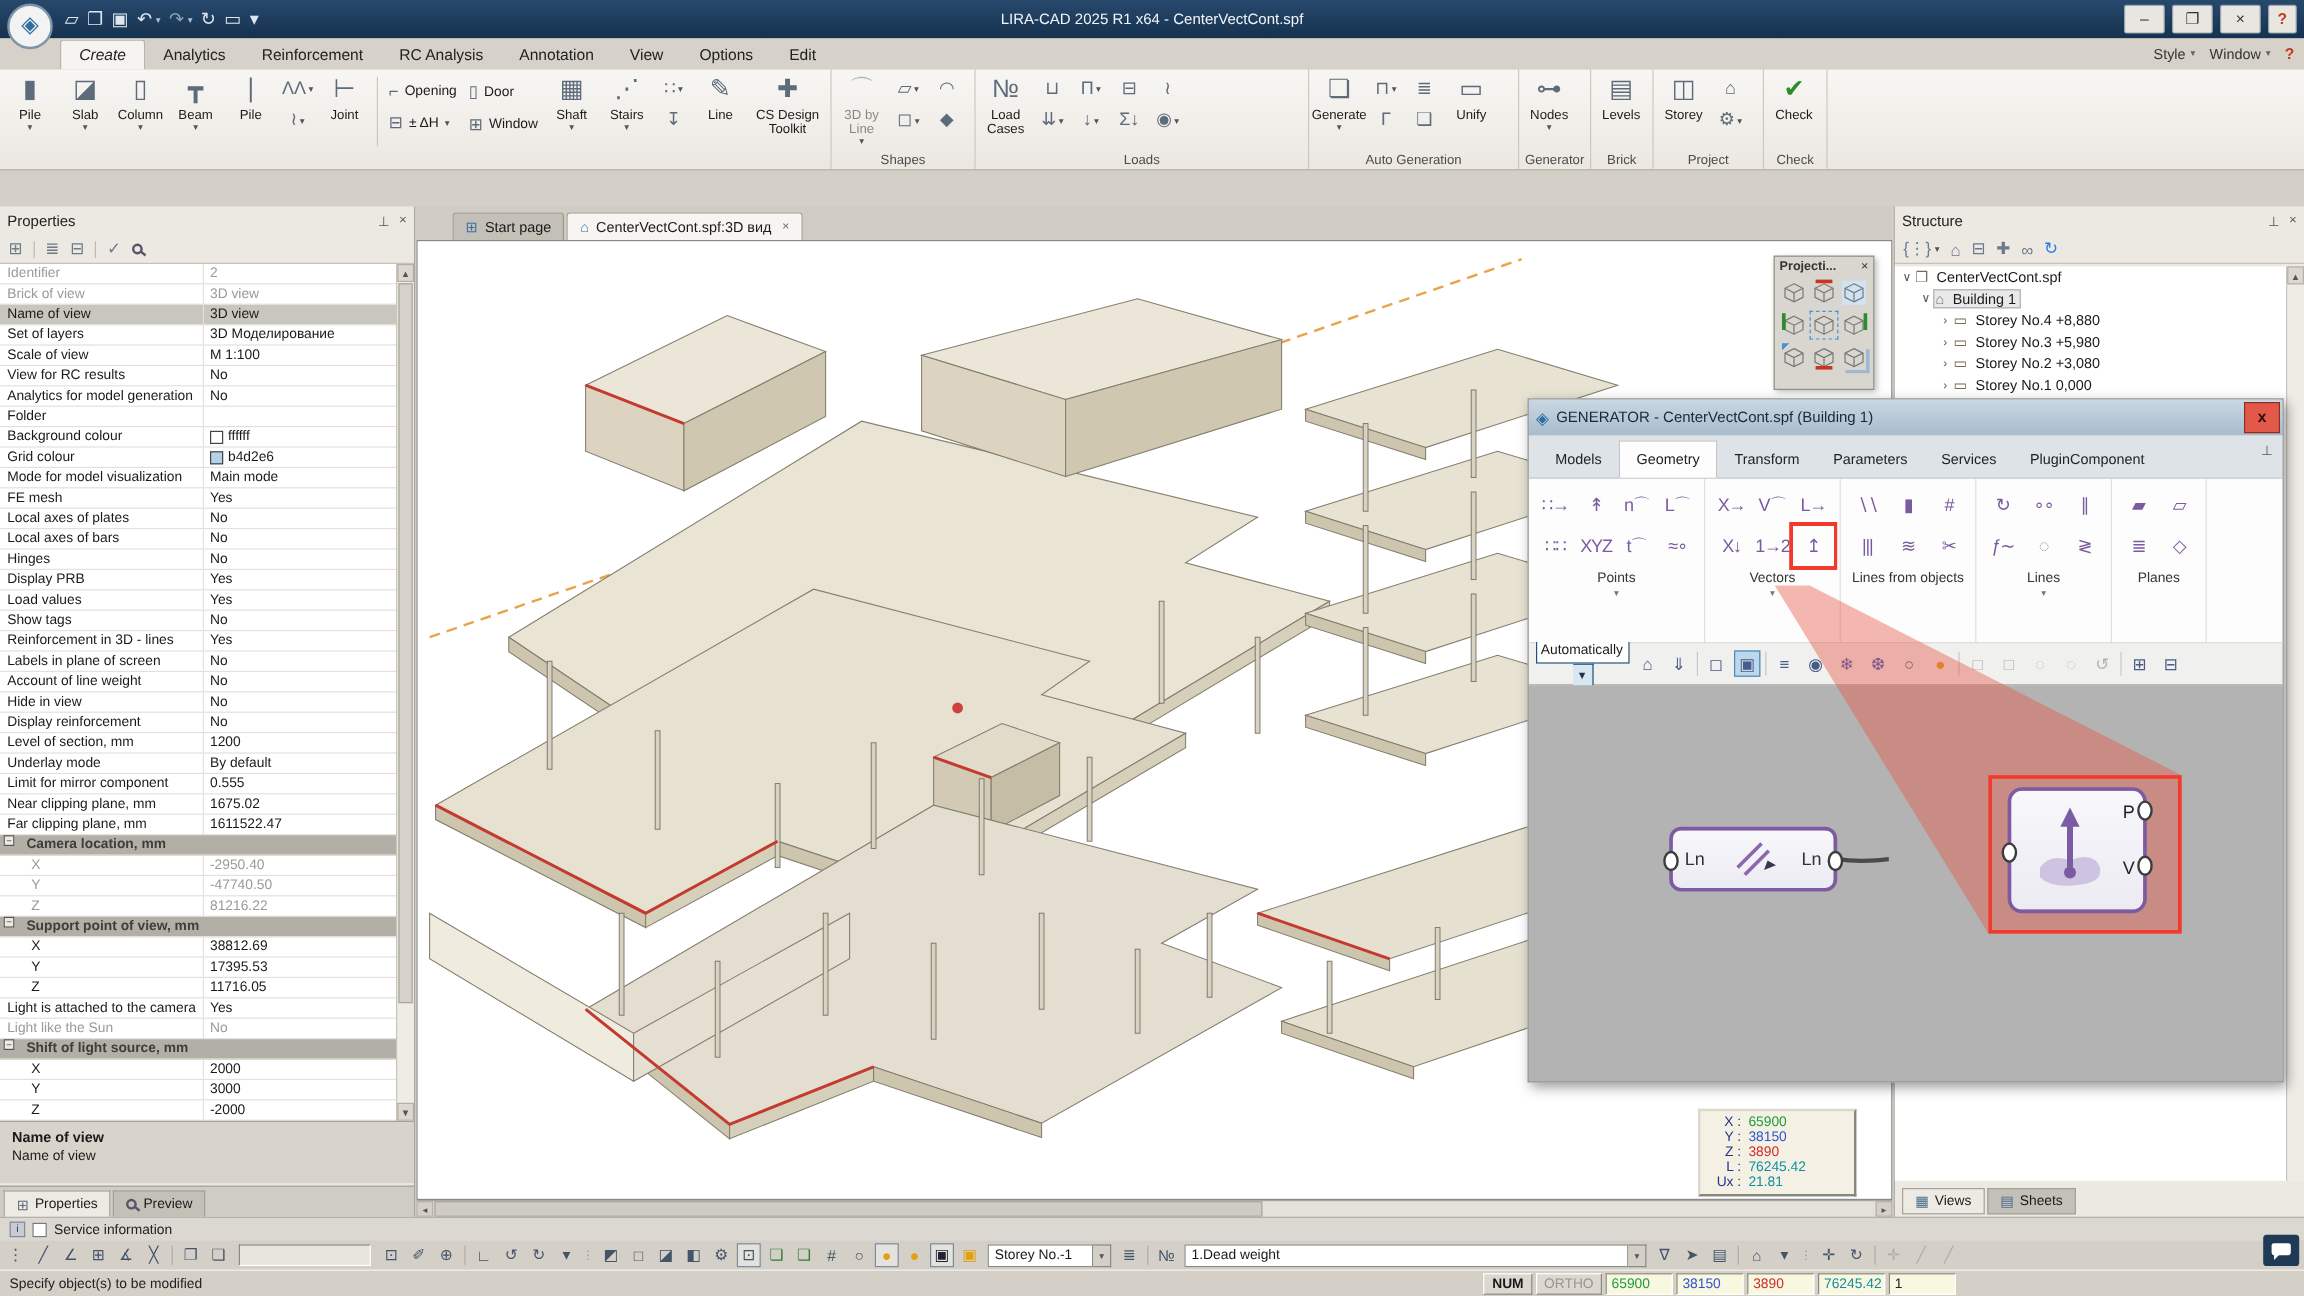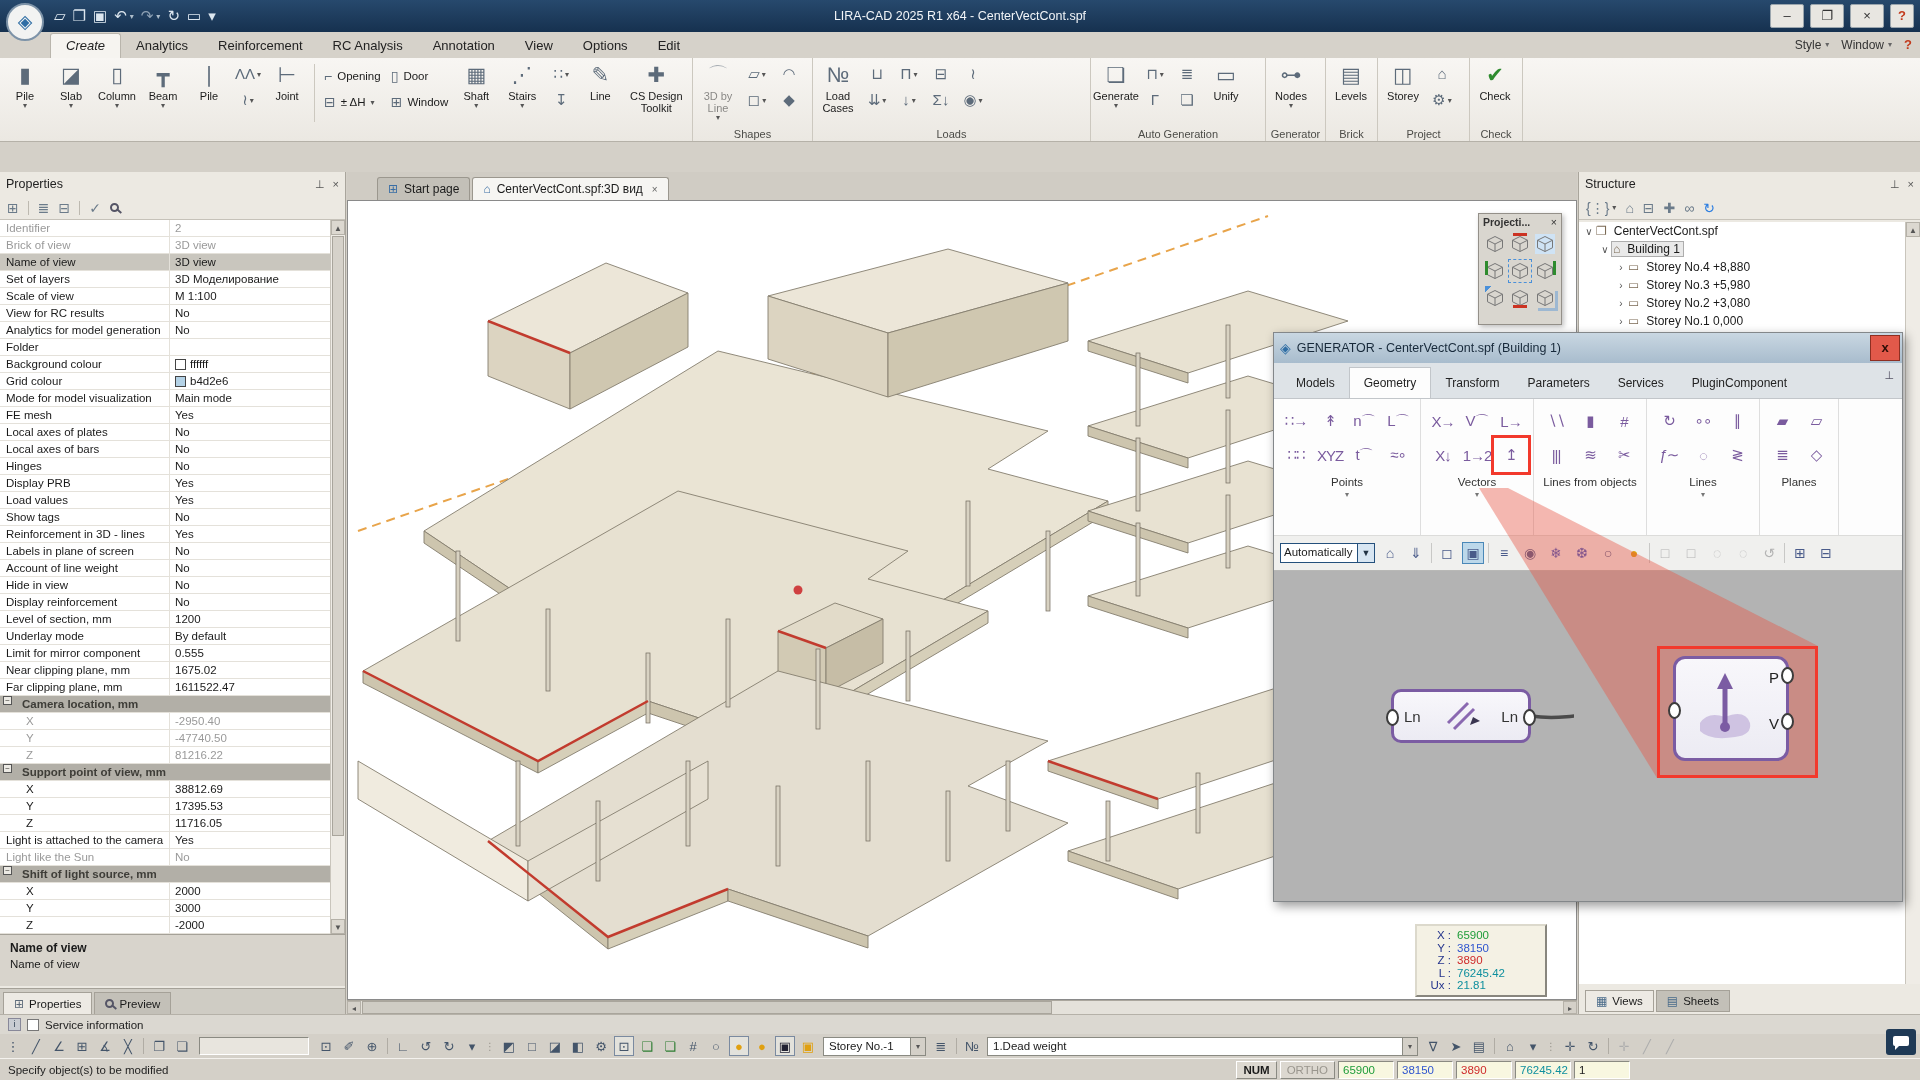--- a/index.html
+++ b/index.html
@@ -145,21 +145,21 @@
   .gtab.active { background:#fdfdfd; border:1px solid #c2c6ca; border-bottom:none; }
   .gpin { position:absolute; right:8px; top:6px; font-size:11px; color:#556; }
   .gribbon { height:136px; background:#fdfdfd; display:flex; position:relative; }
   .gg { display:flex; flex-direction:column; align-items:center; padding:5px 5px 2px; border-right:1px solid #dedede; }
   .gg-grid { display:grid; grid-auto-rows:34px; }
   .gcell { width:34px; display:flex; align-items:center; justify-content:center; font-size:15px; color:#7a5b9e; letter-spacing:-1px; }
   .gcell.hl { box-shadow:0 0 0 3px #f2392c; z-index:8; }
   .gg-label { font-size:11.5px; color:#333; margin-top:4px; }
   .gg-arrow { font-size:8px; color:#777; margin-top:2px; }
   .gtoolbar { height:36px; background:#f0f0ee; border-top:1px solid #dcdcda; border-bottom:1px solid #b8b8b6; display:flex; align-items:center; gap:4px; padding:0 6px; }
-  .gsel { display:flex; align-items:center; }
+  .gsel { display:flex; align-items:center;flex-direction:column; }
   .gsel .gselv { width:78px; height:20px; background:#fff; border:1px solid #24507c; font-size:11.5px; padding:2px 3px; white-space:nowrap; overflow:hidden; }
   .gsel .gselb { width:17px; height:20px; background:#d8e6f2; border:1px solid #24507c; border-left:none; font-size:9px; text-align:center; line-height:19px; color:#234; }
   .gti { width:22px; height:22px; display:flex; align-items:center; justify-content:center; font-size:14px; color:#4a5b8a; }
   .gti.freeze { color:#3a55c0; }
   .gti.gold { color:#e0a010; }
   .gti.active { background:#bcd8ea; border:1px solid #4a88b8; }
   .gti.dis { color:#b4b4b4; }
   .gvsep { width:1px; height:20px; background:#c8c8c6; }
   .gcanvas { position:absolute; left:0; right:0; top:238px; bottom:0; background:#b3b3b3; overflow:hidden; }
   .beam { position:absolute; left:0; top:30px; width:630px; height:540px; pointer-events:none; z-index:4; }
@@ -1248,21 +1248,21 @@
     <span class="bti boxed dark">▣</span>
     <span class="bti gold">▣</span>
     <div class="bsel">
       <span class="v" style="width: 88px;">Storey No.-1</span>
       <span class="b">▾</span>
     </div>
     <span class="bti">≣</span>
     <span class="bsep"></span>
     <span class="bti">№</span>
     <div class="bsel">
-      <span class="v" style="width: 416px;">1.Dead weight</span>
+      <span class="v" style="width: 370px;">1.Dead weight</span>
       <span class="b">▾</span>
     </div>
     <span class="bti">∇</span>
     <span class="bti">➤</span>
     <span class="bti">▤</span>
     <span class="bsep"></span>
     <span class="bti">⌂</span>
     <span class="bti">▾</span>
     <span class="bdots">⋮</span>
     <span class="bti">✛</span>

